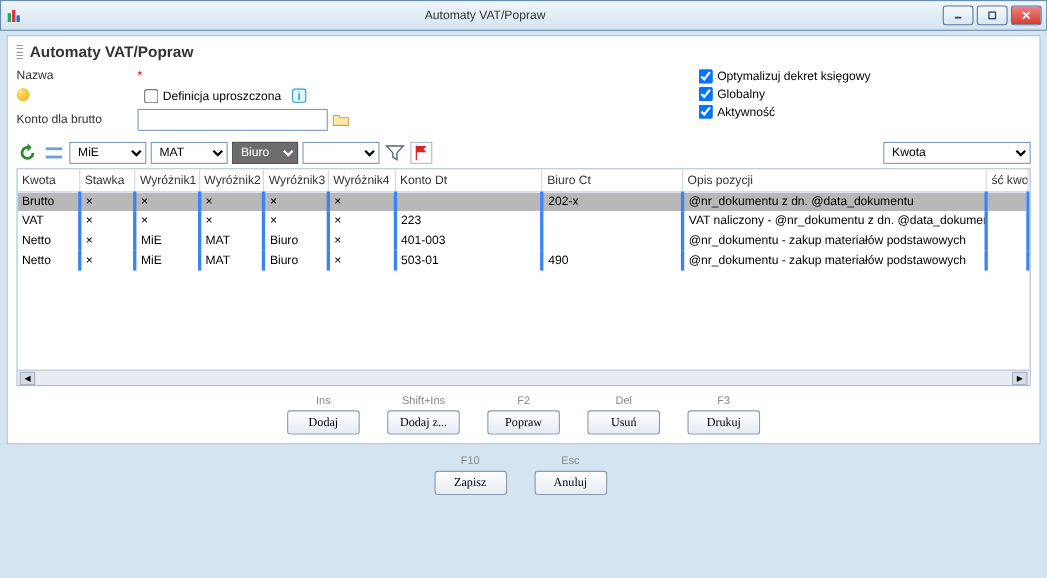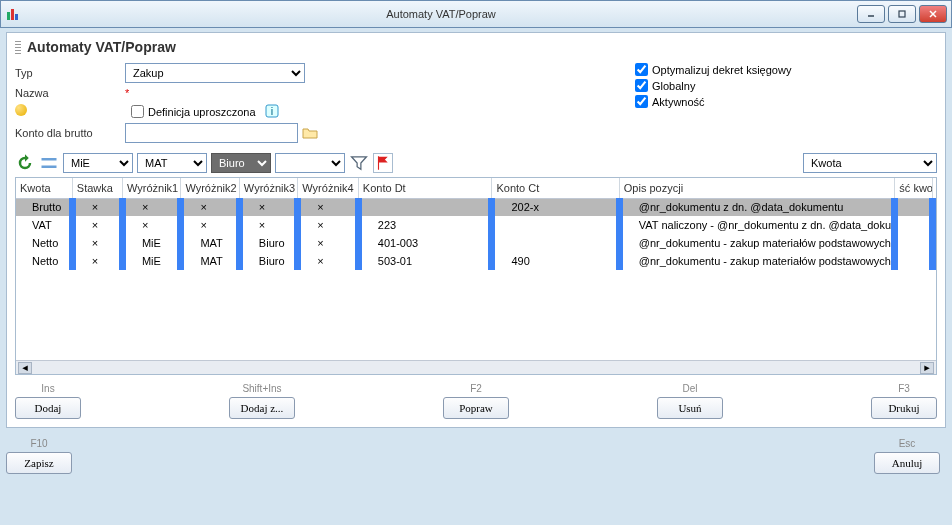--- a/index.html
+++ b/index.html
@@ -41,28 +41,28 @@
 .toolbar { display: flex; align-items: center; gap: 4px; margin: 6px 0 4px 0; }
 .tb-btn { width: 20px; height: 20px; display: flex; align-items: center; justify-content: center; cursor: pointer; }
 .dd-sm { width: 70px; height: 20px; }
 .dd-biuro { width: 60px; height: 20px; background: #6d6d6d; color: #fff; border: 1px solid #555; }
 .dd-kwota { width: 134px; height: 20px; }
 .tb-spacer { flex: 1; }
 
 .grid-wrap { border: 1px solid #a8bcd0; background: #fff; height: 198px; overflow: hidden; position: relative; }
 .grid { width: 100%; border-collapse: collapse; table-layout: fixed; }
 .grid th { background: #fff; border-right: 1px solid #d0d8e0; border-bottom: 1px solid #c0c8d4; font-weight: normal; padding: 3px 4px; text-align: left; color: #333; height: 20px; white-space: nowrap; overflow: hidden; }
-.grid td { border-right: 7px solid #3b82f6; padding: 2px 16px; height: 18px; white-space: nowrap; overflow: hidden; }
+.grid td { border-right: 3px solid #3b82f6; padding: 2px 4px; height: 18px; white-space: nowrap; overflow: hidden; }
 .grid tr.sel td { background: #b8b8b8; }
 .col-kwota{width:54px} .col-stawka{width:48px} .col-w1{width:56px} .col-w2{width:56px} .col-w3{width:56px} .col-w4{width:58px}
 .col-dt{width:128px} .col-ct{width:122px} .col-opis{width:264px} .col-sc{width:36px}
 .hscroll { position: absolute; bottom: 0; left: 0; right: 0; height: 14px; background: #e8ecf2; border-top: 1px solid #c0c8d4; display: flex; align-items: center; justify-content: space-between; padding: 0 2px; }
 .hscroll .arr { width: 14px; height: 12px; background: #d4dce6; border: 1px solid #a8b4c4; display: flex; align-items: center; justify-content: center; cursor: pointer; }
 
-.btnrow { display: flex; justify-content: space-between; gap: 25px; margin-top: 8px; }
+.btnrow { display: flex; justify-content: center; gap: 25px; margin-top: 8px; }
 .btnrow.outer { padding: 2px 6px 4px 0; }
 .btngrp { text-align: center; }
 .key-hint { color: #888; font-size: 10px; margin-bottom: 2px; height: 12px; }
 button.btn { min-width: 66px; height: 22px; border: 1px solid #8a9ab0; border-radius: 3px; background: linear-gradient(#fdfdfe,#e6ecf4); cursor: pointer; padding: 0 10px; font-family: Liberation Serif, serif; }
 </style>
 </head>
 <body>
 
 <div class="titlebar">
   <span class="app-icon">
@@ -92,24 +92,20 @@
       </div>
   </div>
 </div>
 
 <div class="window-body">
   <div class="panel">
     <div class="panel-title">Automaty VAT/Popraw</div>
 
     <div class="form-top">
       <div class="form-col-left">
-        <div class="form-row">
-          <span class="label">Typ</span>
-          <select class="dd-typ"><option>Zakup</option></select>
-        </div>
         <div class="form-row">
           <span class="label">Nazwa</span>
           <span class="req">*</span>
         </div>
         <div class="form-row">
           <span class="label"><span class="yellow-dot"></span></span>
           <label class="chk-inline">
             <input type="checkbox" style="">
             <span>Definicja uproszczona</span>
           </label>
@@ -181,21 +177,21 @@
       <table class="grid">
         <thead>
             <tr>
           <th class="col-kwota">Kwota</th>
           <th class="col-stawka">Stawka</th>
           <th class="col-w1">Wyróżnik1</th>
           <th class="col-w2">Wyróżnik2</th>
           <th class="col-w3">Wyróżnik3</th>
           <th class="col-w4">Wyróżnik4</th>
           <th class="col-dt">Konto Dt</th>
-          <th class="col-ct">Konto Ct</th>
+          <th class="col-ct">Biuro Ct</th>
           <th class="col-opis">Opis pozycji</th>
           <th class="col-sc">ść kwot</th>
         </tr>
           </thead>
         <tbody id="grid-body">
             <tr class="sel">
               <td>Brutto</td>
               <td>×</td>
               <td>×</td>
               <td>×</td>

